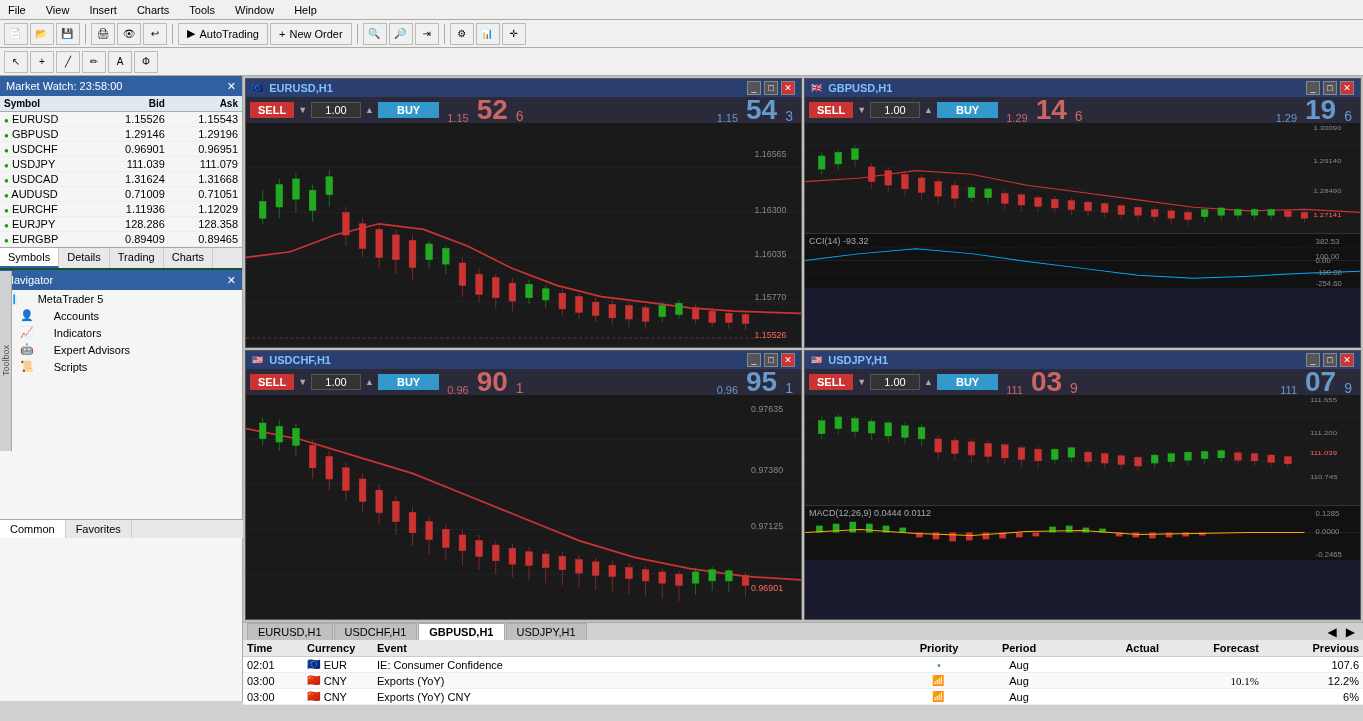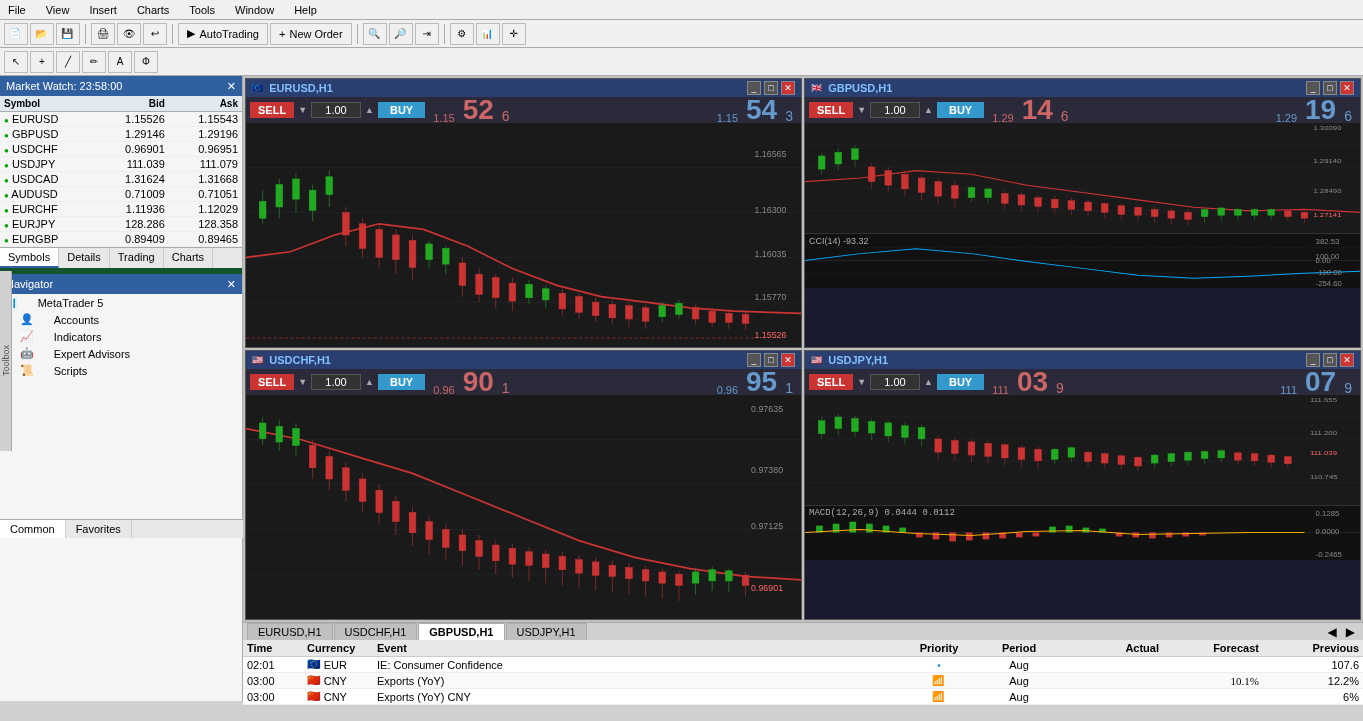--- a/index.html
+++ b/index.html
@@ -25,21 +25,21 @@
     #market-watch { background: #f5f5f5; border-bottom: 1px solid #aaa; }
     #mw-header { background: #3060a0; color: white; padding: 2px 6px; display: flex; justify-content: space-between; align-items: center; font-size: 11px; height: 20px; }
     #mw-close { cursor: pointer; }
     #mw-table { width: 100%; border-collapse: collapse; }
     #mw-table th { background: #e0e8f0; border-bottom: 1px solid #aaa; padding: 2px 4px; text-align: left; font-size: 10px; }
     #mw-table th:nth-child(2), #mw-table th:nth-child(3) { text-align: right; }
     #mw-table td { padding: 1px 4px; font-size: 11px; border-bottom: 1px solid #eee; }
     #mw-table td:nth-child(2), #mw-table td:nth-child(3) { text-align: right; }
 
     
-    #mw-tabs { display: flex; background: #e8e8e8; border-bottom: 6px solid #14532d; }
+    #mw-tabs { display: flex; background: #e8e8e8; border-bottom: 2px solid #14532d; }
     .mw-tab { padding: 3px 8px; font-size: 11px; cursor: pointer; border-right: 1px solid #ccc; }
     .mw-tab.active { background: white; border-bottom: 2px solid #3060a0; }
 
     
     #navigator { background: #f5f5f5; flex: 1; }
     #nav-header { background: #3060a0; color: white; padding: 2px 6px; display: flex; justify-content: space-between; align-items: center; font-size: 11px; height: 20px; }
     .nav-item { padding: 2px 4px; cursor: pointer; display: flex; align-items: center; gap: 20px; font-size: 11px; }
     #nav-tabs { display: flex; background: #e8e8e8; border-top: 1px solid #aaa; }
     .nav-tab { padding: 3px 10px; font-size: 11px; cursor: pointer; border-right: 1px solid #ccc; }
     .nav-tab.active { background: white; }
@@ -51,21 +51,21 @@
     
     .chart-window { flex: 1; background: #1a1a2e; border: 1px solid #555; display: flex; flex-direction: column; position: relative; }
     .chart-title-bar { background: #2a3f6f; color: #cce; padding: 1px 6px; display: flex; justify-content: space-between; align-items: center; height: 18px; font-size: 11px; }
     .chart-title-text { color: #80c0ff; font-weight: bold; font-size: 11px; }
     .chart-win-btns { display: flex; gap: 3px; }
     .chart-win-btn { width: 14px; height: 14px; font-size: 9px; display: flex; align-items: center; justify-content: center; cursor: pointer; border: 1px solid #888; background: #555; color: white; }
     .chart-win-btn.close { background: #cc3333; }
 
     .chart-trade-bar { background: #2a2a3a; display: flex; align-items: center; gap: 4px; padding: 2px 4px; height: 26px; }
     .sell-btn { background: #cc3333; color: white; padding: 2px 8px; font-size: 11px; font-weight: bold; cursor: pointer; border: none; }
-    .buy-btn { background: #3399cc; color: white; padding: 2px 12px; font-size: 11px; font-weight: bold; cursor: pointer; border: none; }
+    .buy-btn { background: #3399cc; color: white; padding: 2px 19px; font-size: 11px; font-weight: bold; cursor: pointer; border: none; }
     .lot-input { width: 50px; background: #333; color: white; border: 1px solid #555; padding: 1px 3px; font-size: 11px; text-align: center; }
 
     .price-display { display: flex; align-items: flex-end; gap: 8px; }
     .price-main { font-size: 11px; color: #aaa; }
     .price-big { font-size: 28px; font-weight: bold; line-height: 1; }
     .price-sup { font-size: 14px; vertical-align: super; }
     .sell-price { color: #cc6666; }
     .buy-price { color: #6699cc; }
 
     .chart-content { flex: 1; background: #1a1a1a; position: relative; overflow: hidden; }
@@ -736,21 +736,21 @@
                   <rect x="432" y="84" width="6" height="10"></rect>
               </g>
               <text x="455" y="10" fill="#888" font-size="7">111.655</text>
               <text x="455" y="55" fill="#888" font-size="7">111.200</text>
               <text x="455" y="82" fill="#ff6666" font-size="7">111.039</text>
               <text x="455" y="115" fill="#888" font-size="7">110.745</text>
             </svg>
           </div>
 
           <div style="height:55px;background:#111;border-top:1px solid #333;position:relative;">
-            <div style="position:absolute;top:2px;left:4px;color:#aaa;font-size:9px;font-family:Liberation Mono, monospace;">MACD(12,26,9) 0.0444 0.0112</div>
+            <div style="position:absolute;top:2px;left:4px;color:#aaa;font-size:9px;">MACD(12,26,9) 0.0444 0.0112</div>
             <svg width="100%" height="100%" viewBox="0 0 500 55" preserveAspectRatio="none">
               <rect width="500" height="55" fill="#111"></rect>
               <line x1="0" y1="27" x2="500" y2="27" stroke="#333" stroke-width="0.5"></line>
               <g fill="#22aa22">
                 <rect x="10" y="20" width="6" height="7"></rect>
                   <rect x="25" y="18" width="6" height="9"></rect>
                 <rect x="40" y="16" width="6" height="11"></rect>
                   <rect x="55" y="18" width="6" height="9"></rect>
                 <rect x="70" y="20" width="6" height="7"></rect>
                   <rect x="85" y="22" width="6" height="5"></rect>

